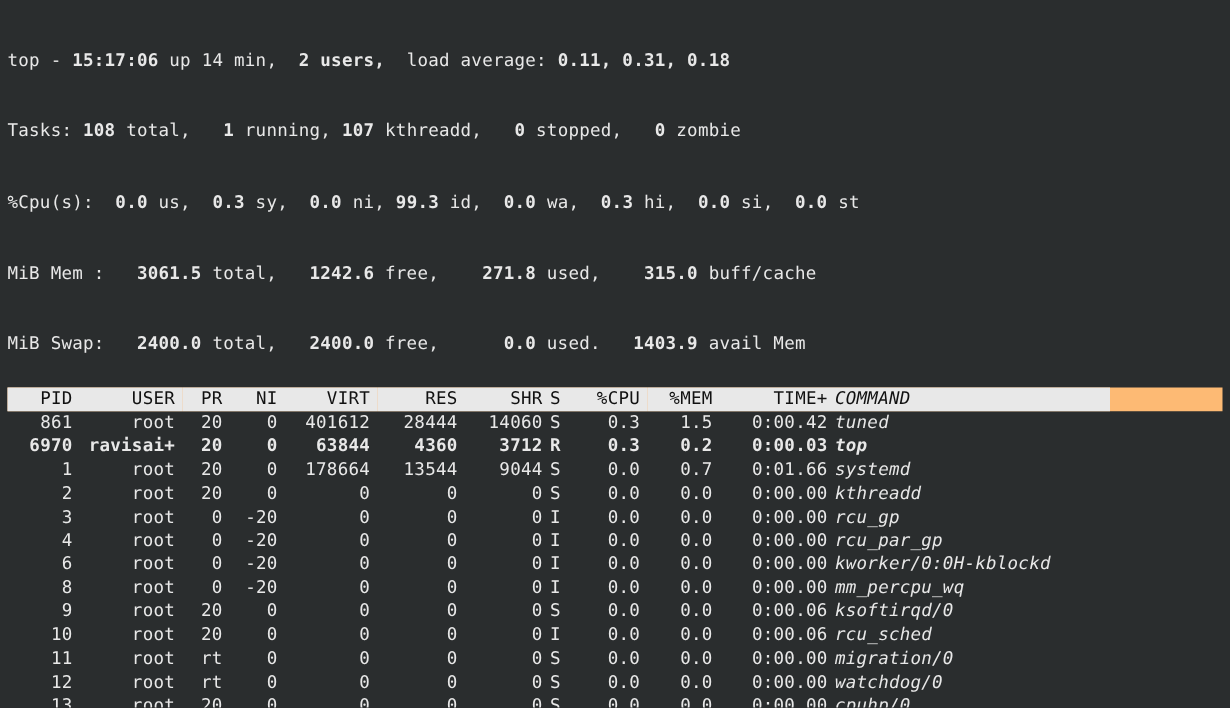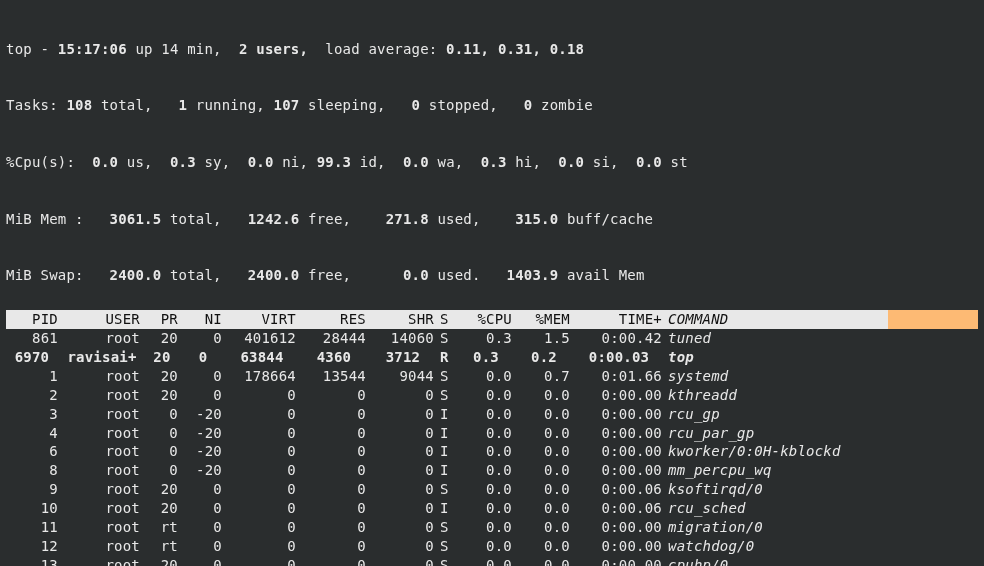--- a/index.html
+++ b/index.html
@@ -37,29 +37,29 @@
   .col-ni    { width: 44px; }
   .col-virt  { width: 74px; }
   .col-res   { width: 70px; }
   .col-shr   { width: 68px; }
   .col-s     { width: 20px; text-align: left !important; }
   .col-cpu   { width: 58px; }
   .col-mem   { width: 58px; }
   .col-time  { width: 92px; }
   .col-cmd   { width: 220px; text-align: left !important; font-style: italic; }
   .proc-row { display: flex; white-space: pre; }
-  .proc-row.bold span { font-weight: 700; text-align: center; }
+  .proc-row.bold span { font-weight: 700; }
   .header-box { white-space: pre; }
 </style>
 </head>
 <body>
 
 <div class="header-box">
   <div class="header-line"><span>top - </span><span class="bold">15:17:06 </span><span>up 14 min,  </span><span class="bold">2 users, </span><span> load average: </span><span class="bold">0.11, 0.31, 0.18</span></div>
-  <div class="header-line"><span>Tasks: </span><span class="bold">108 </span><span>total,   </span><span class="bold">1 </span><span>running, </span><span class="bold">107 </span><span>sleeping,   </span><span class="bold">0 </span><span>stopped,   </span><span class="bold">0 </span><span>zombie</span></div>
+  <div class="header-line"><span>Tasks: </span><span class="bold">108 </span><span>total,   </span><span class="bold">1 </span><span>running, </span><span class="bold">107 </span><span>kthreadd,   </span><span class="bold">0 </span><span>stopped,   </span><span class="bold">0 </span><span>zombie</span></div>
   <div class="header-line"><span>%Cpu(s):  </span><span class="bold">0.0 </span><span>us,  </span><span class="bold">0.3 </span><span>sy,  </span><span class="bold">0.0 </span><span>ni, </span><span class="bold">99.3 </span><span>id,  </span><span class="bold">0.0 </span><span>wa,  </span><span class="bold">0.3 </span><span>hi,  </span><span class="bold">0.0 </span><span>si,  </span><span class="bold">0.0 </span><span>st</span></div>
   <div class="header-line"><span>MiB Mem :   </span><span class="bold">3061.5 </span><span>total,   </span><span class="bold">1242.6 </span><span>free,    </span><span class="bold">271.8 </span><span>used,    </span><span class="bold">315.0 </span><span>buff/cache</span></div>
   <div class="header-line"><span>MiB Swap:   </span><span class="bold">2400.0 </span><span>total,   </span><span class="bold">2400.0 </span><span>free,      </span><span class="bold">0.0 </span><span>used.   </span><span class="bold">1403.9 </span><span>avail Mem</span></div>
 </div>
 
 <div class="hdr-row">
   <span class="col-pid hdr-label">PID</span>
   <span class="col-user hdr-label">USER</span>
   <span class="col-pr hdr-label">PR</span>
   <span class="col-ni hdr-label">NI</span>

